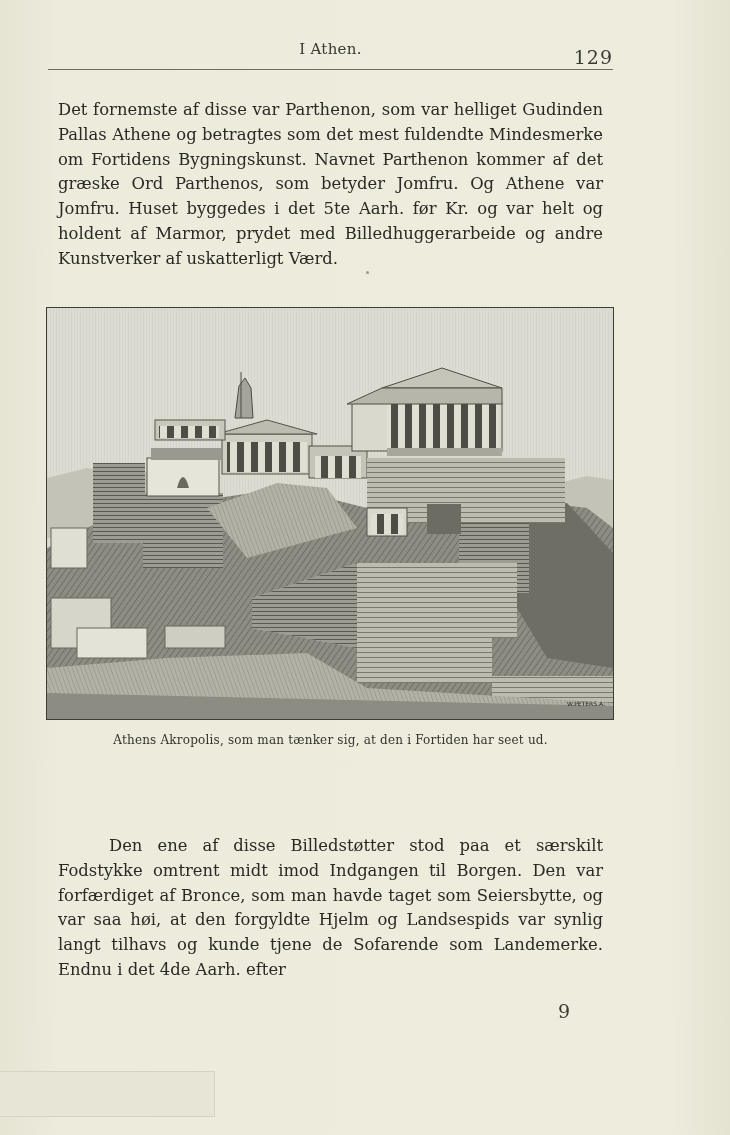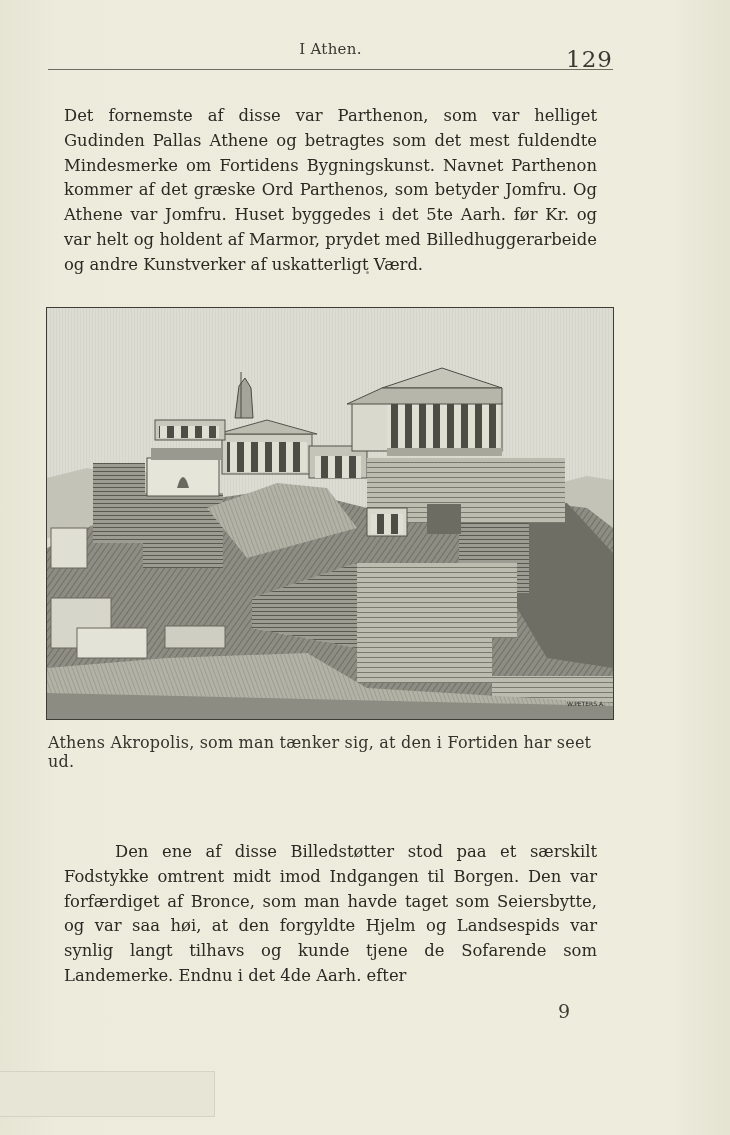--- a/index.html
+++ b/index.html
@@ -6,31 +6,31 @@
     body {
       width: 730px; height: 1135px;
       background: #ebeadb;
       position: relative; overflow: hidden;
       font-family: "DejaVu Serif", "Liberation Serif", serif;
       color: #2b2a25;
     }
     .page { position: absolute; inset: 0; background: linear-gradient(90deg, #e6e5d4 0%, #ecebdc 8%, #edecdd 92%, #e4e3d1 100%); }
     .header { position: absolute; top: 36px; left: 48px; width: 565px; height: 30px; }
     .running-head { position: absolute; left: 0; right: 0; top: 4px; text-align: center; font-size: 15px; letter-spacing: .3px; color: #3a3932; }
-    .page-number { position: absolute; right: 0; top: 10px; font-size: 23px; color: #3a3932; letter-spacing: 1px; }
+    .page-number { position: absolute; right: 0; top: 10px; font-size: 19px; color: #3a3932; letter-spacing: 1px; }
     .header-rule { position: absolute; top: 69px; left: 48px; width: 565px; height: 1px; background: #6e6d62; }
     .text-block { position: absolute; left: 48px; width: 565px; font-size: 16.4px; line-height: 24.8px; color: #2a2924; text-align: justify; }
-    .text-block p { margin: 16px; }
+    .text-block p { margin: 10px; }
     .text-block p.indent { text-indent: 51px; }
     .para-1 { top: 88px; }
     .para-2 { top: 764px; }
     .para-3 { top: 824px; }
     .figure { position: absolute; left: 46px; top: 307px; width: 566px; height: 411px; border: 1.5px solid #3d3c36; background: #dcdcd0; overflow: hidden; }
     .figure svg { display: block; }
-    .caption { position: absolute; top: 733px; left: 48px; width: 565px; font-size: 16px; color: #34332d; letter-spacing: .2px; }
+    .caption { position: absolute; top: 733px; left: 48px; width: 565px; text-align: center; font-size: 12px; color: #34332d; letter-spacing: .2px; }
     .sheet-signature { position: absolute; right: 160px; top: 1000px; font-size: 19px; color: #3a3932; }
     .scan-slip { position: absolute; left: 0; top: 1071px; width: 214px; height: 44px; border: 1px solid #d5d4c4; border-left: none; background: #e7e6d6; }
     .speck { position: absolute; width: 3px; height: 3px; border-radius: 50%; background: #9a988a; }
   </style>
 </head>
 <body>
 
 <div class="page">
 
   <div class="header">

